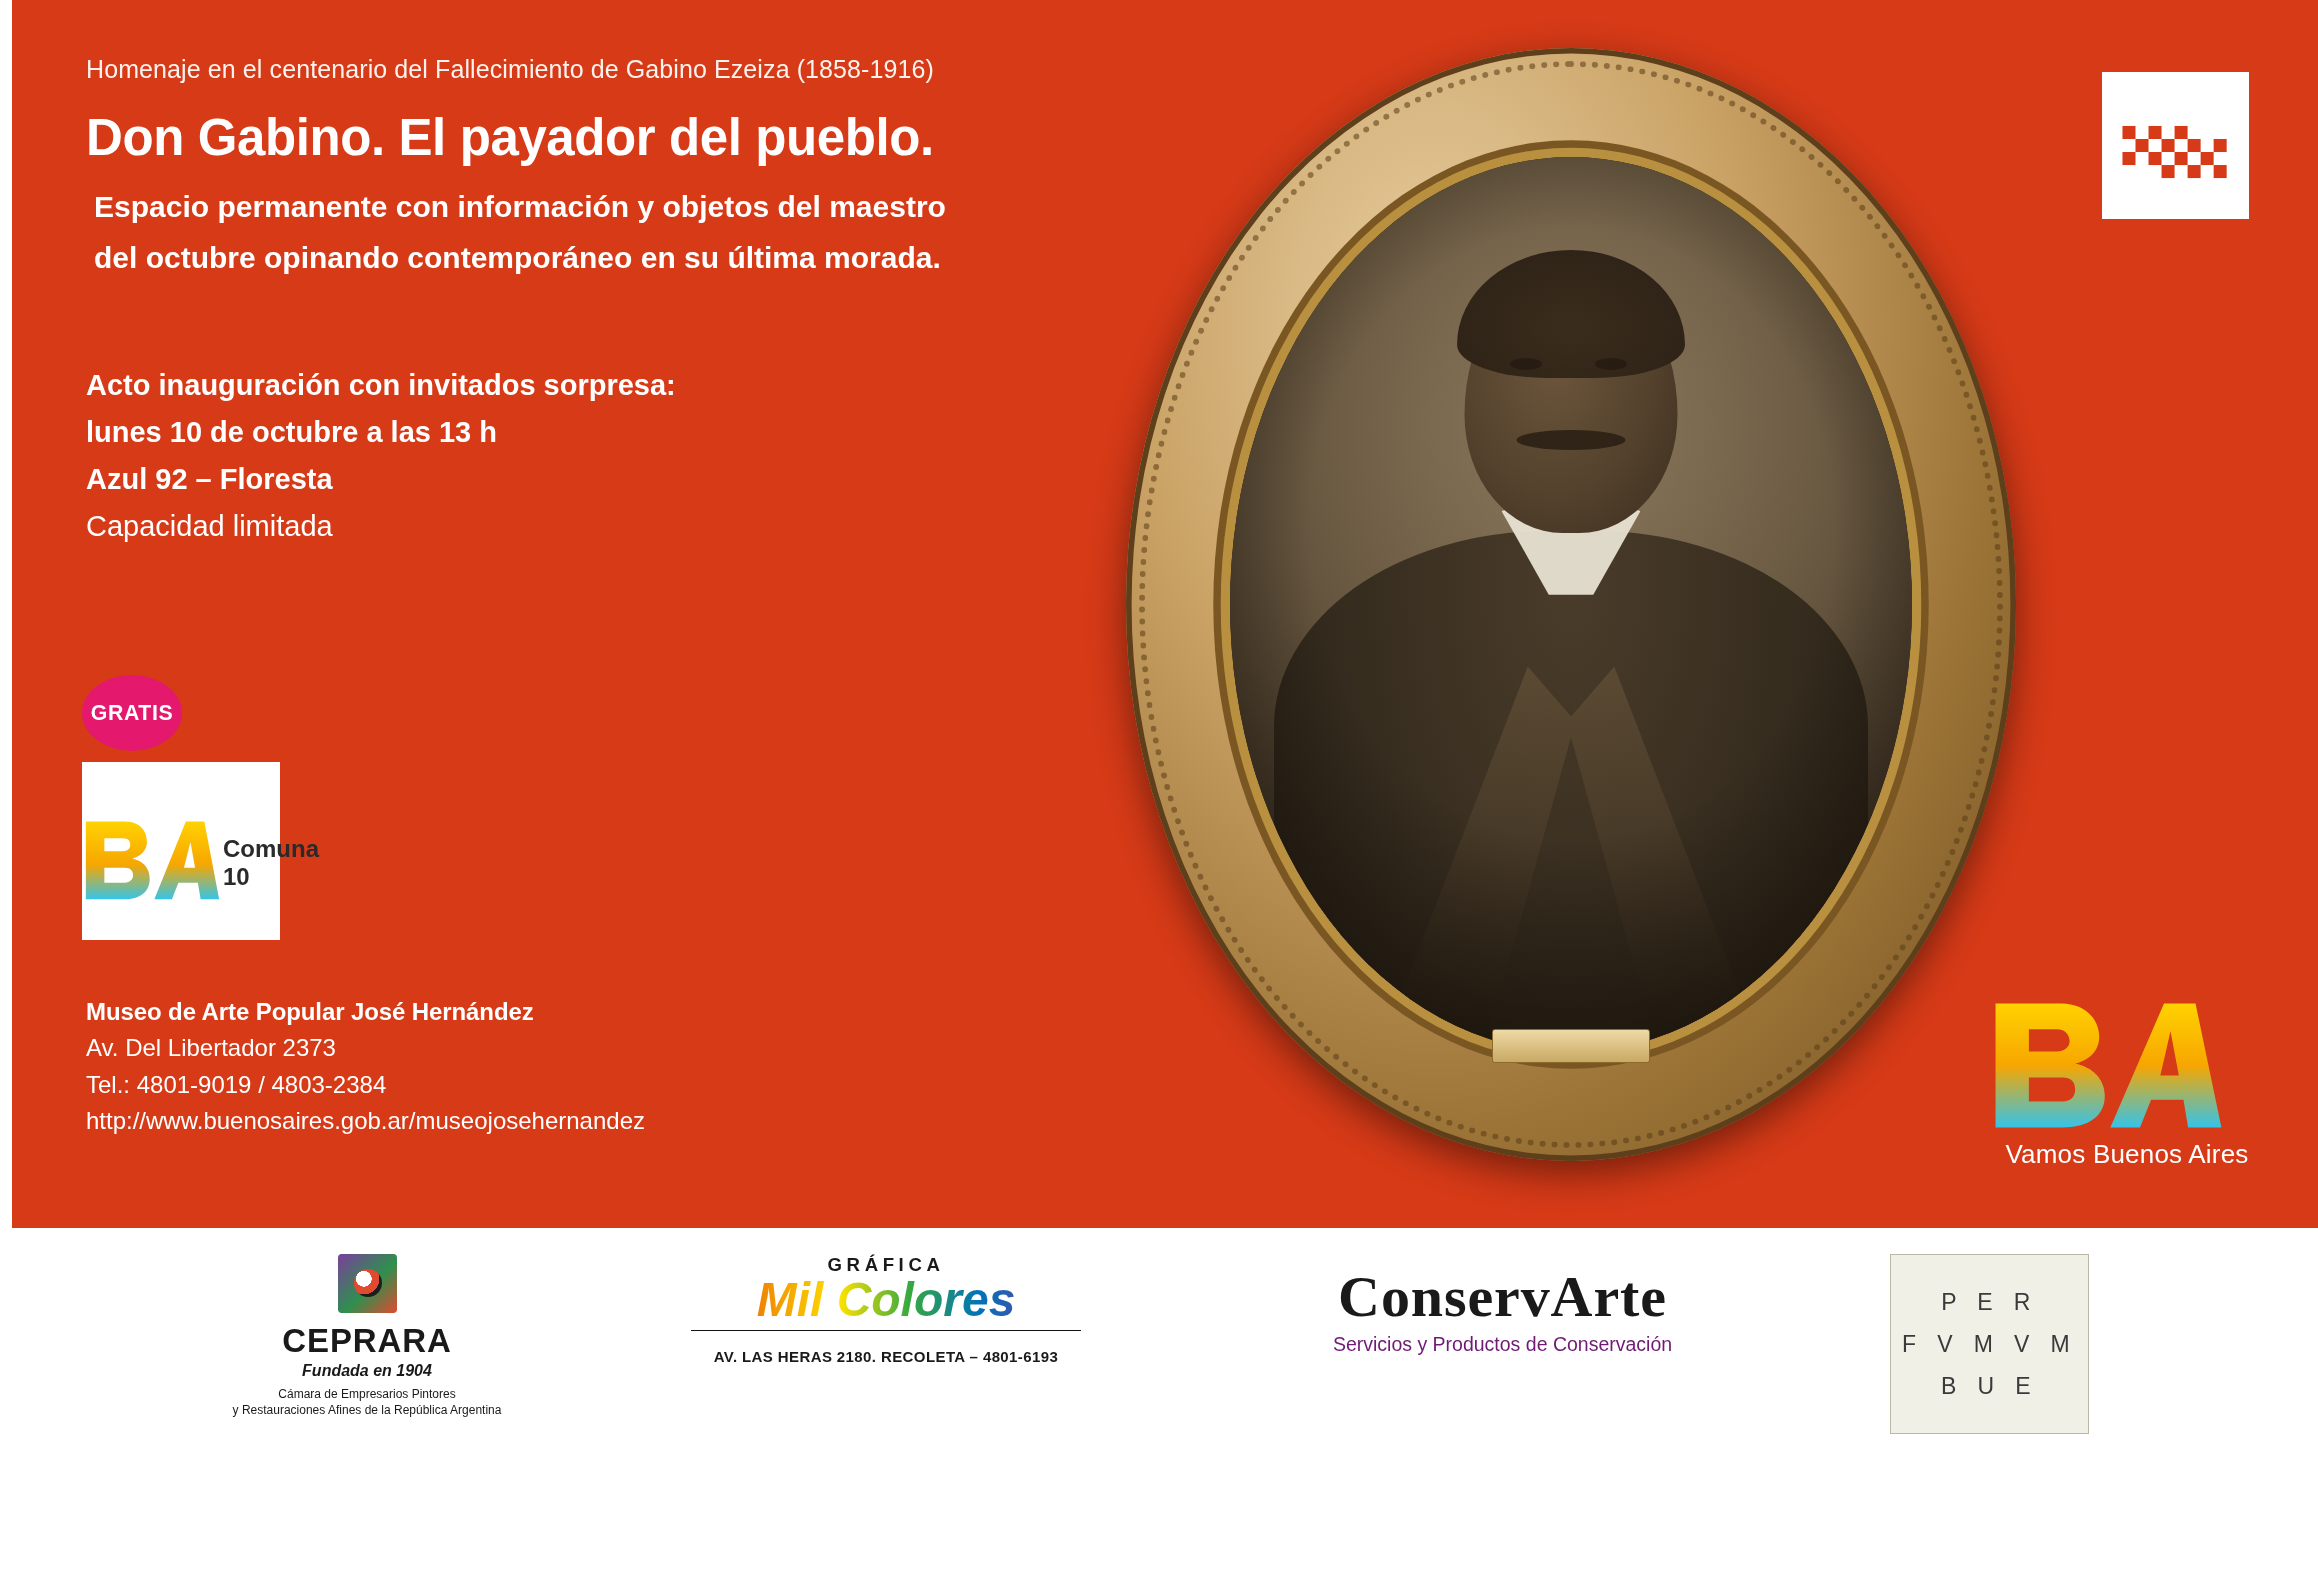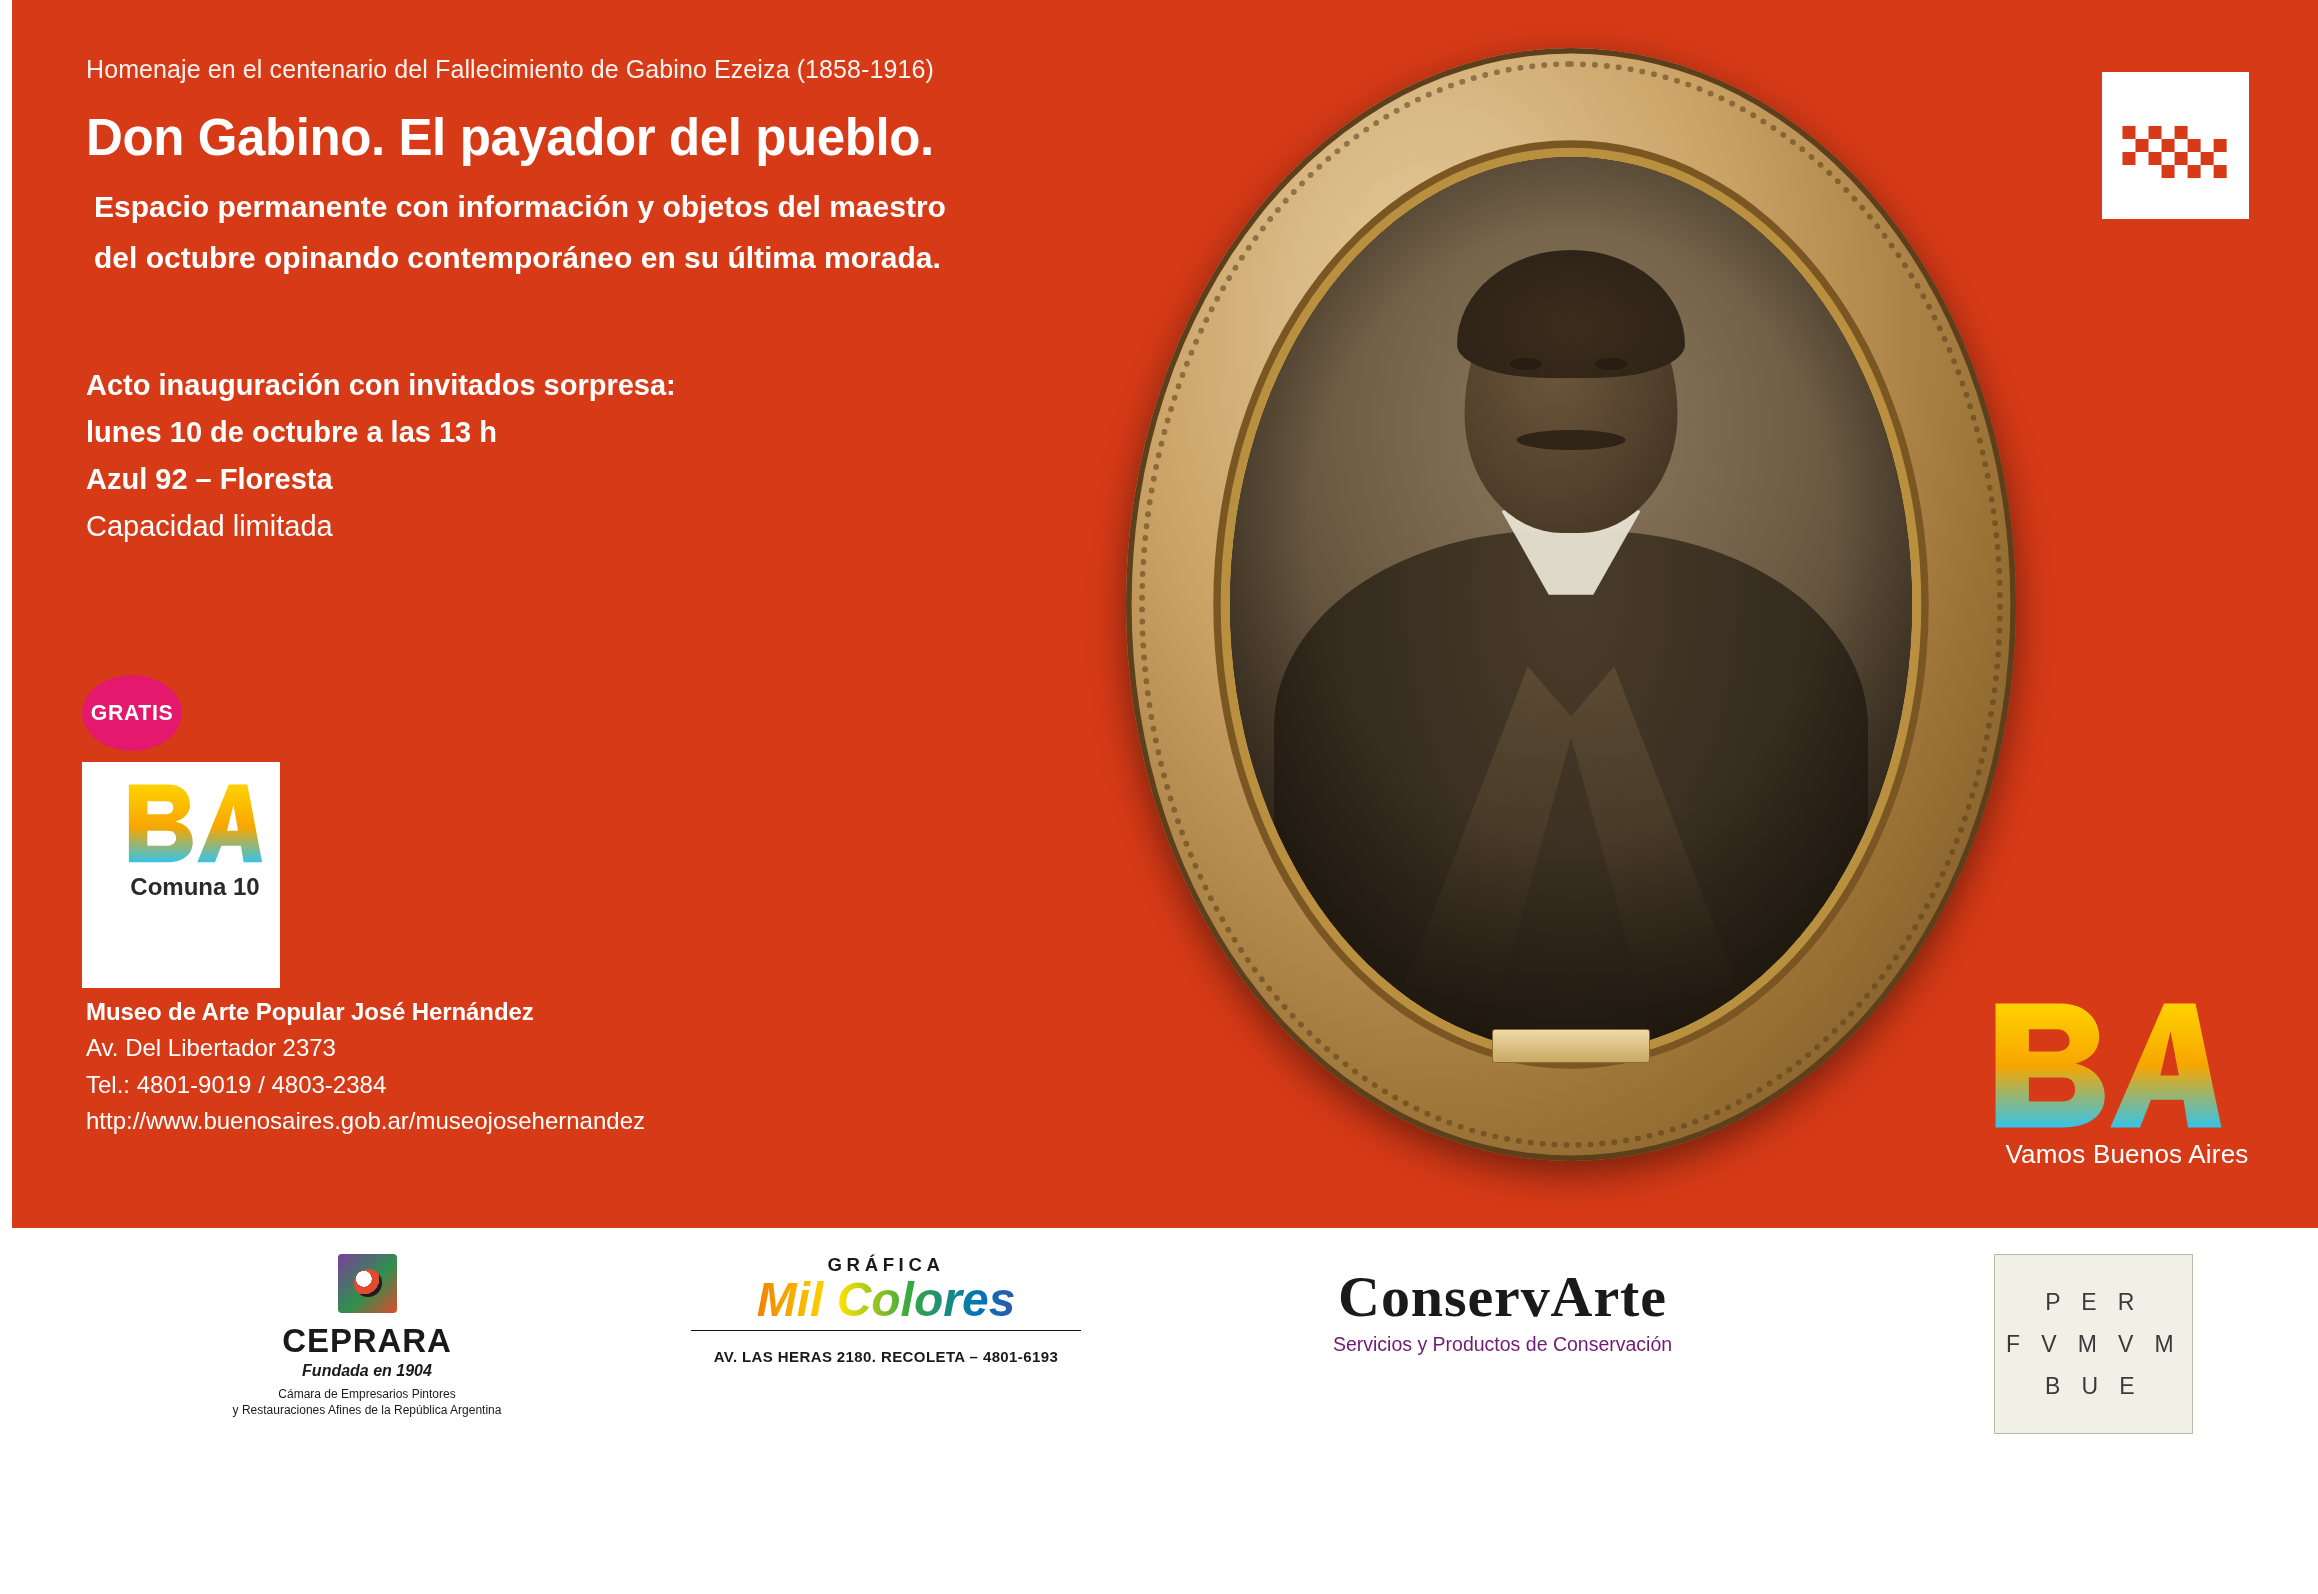--- a/index.html
+++ b/index.html
@@ -88,29 +88,27 @@
     align-items: center;
     justify-content: center;
   }
 
   
   .ba-box {
     position: absolute;
     left: 70px;
     top: 762px;
     width: 198px;
-    height: 226px;
+    height: 178px;
     background: #ffffff;
     display: flex;
-    flex-direction: column;
     align-items: center;
     justify-content: flex-start;
     padding-top: 16.7px;
     box-sizing: border-box;
-    padding-left: 28px;
   }
   .ba-mark {
     width: 141px;
     height: 87px;
     position: relative;
   }
   .ba-mark svg { display: block; }
   .ba-comuna-label {
     margin-top: 7.4px;
     font-size: 24px;
@@ -496,21 +494,21 @@
     <div class="gm-top">GRÁFICA</div>
     <div class="gm-mil">Mil Colores</div>
     <div class="gm-addr">AV. LAS HERAS 2180. RECOLETA – 4801-6193</div>
   </div>
 
   <div class="sponsor" style="left:1243px; top:39px; width:519px;">
     <div class="ca-name">ConservArte</div>
     <div class="ca-sub">Servicios y Productos de Conservación</div>
   </div>
 
-  <div class="sponsor" style="left:1994px; top:26px;">
+  <div class="sponsor" style="left:1890px; top:26px;">
     <div class="pb-box">
       <div class="pb-line">P E R</div>
       <div class="pb-line">F V M V M</div>
       <div class="pb-line">B U E</div>
     </div>
   </div>
 
 </div>
 
 

